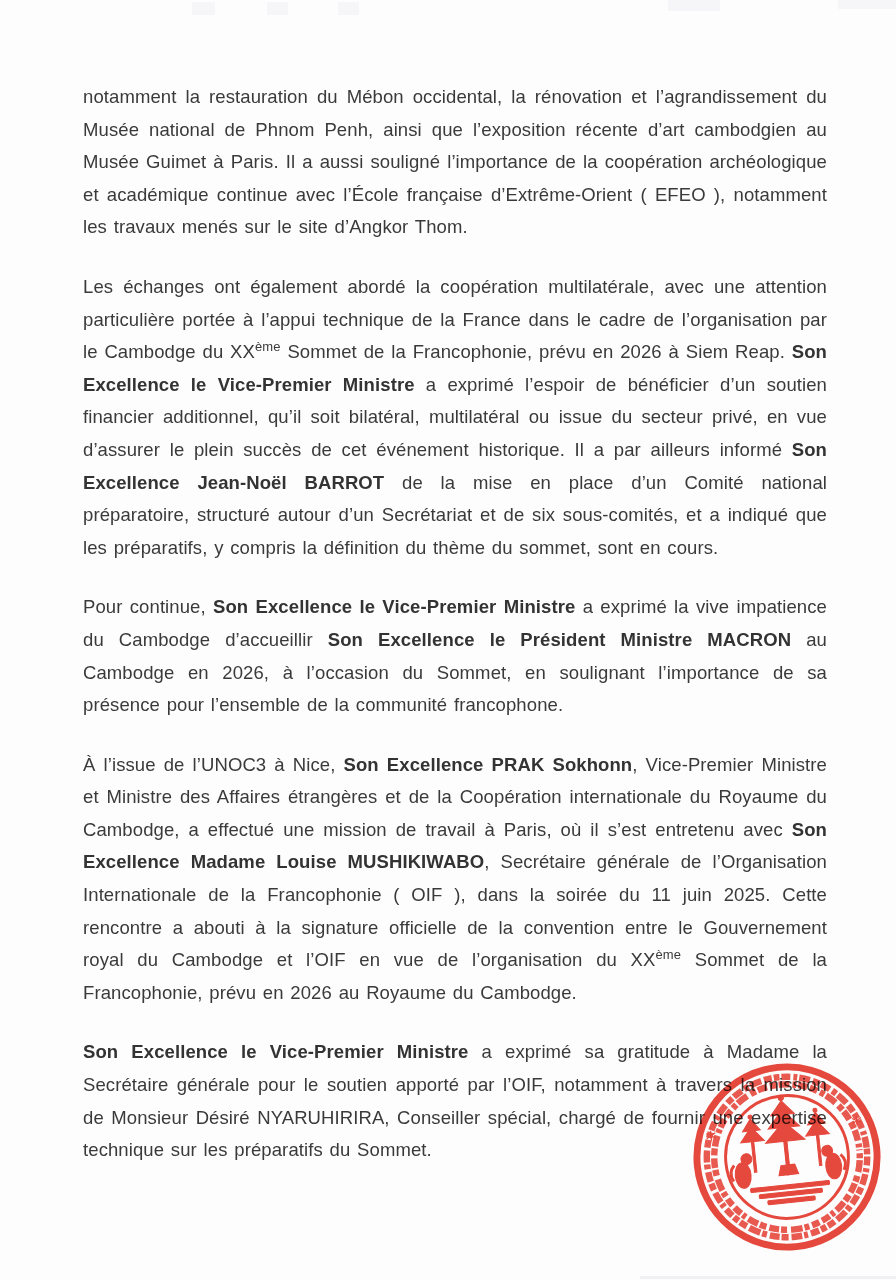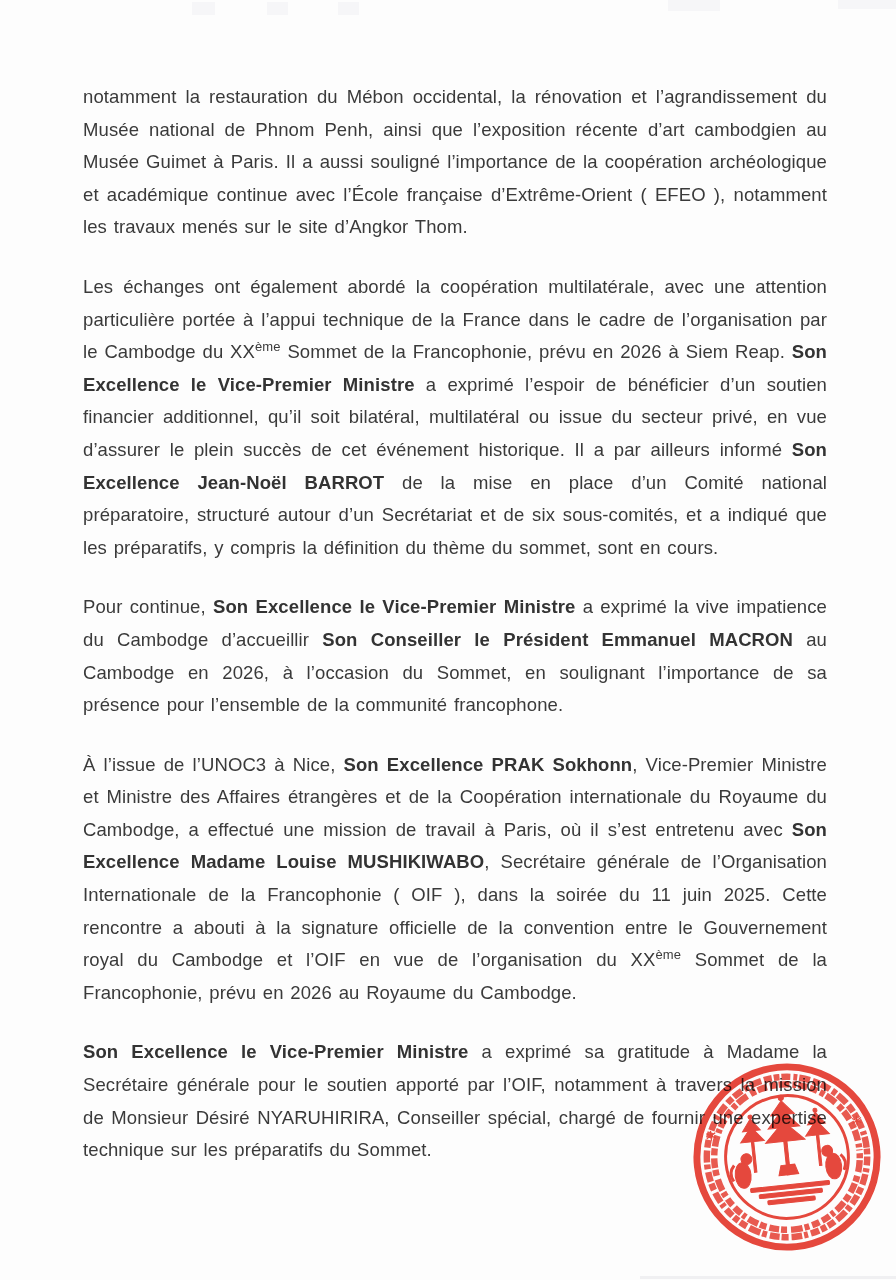--- a/index.html
+++ b/index.html
@@ -56,21 +56,21 @@
   <div class="artifact a1"></div>
   <div class="artifact a2"></div>
   <div class="artifact a3"></div>
   <div class="artifact a4"></div>
   <div class="artifact a5"></div>
   <div class="artifact a6"></div>
 
   <div class="doc-body" id="doc-body">
       <p class="para"><span>notamment la restauration du Mébon occidental, la rénovation et l’agrandissement du Musée national de Phnom Penh, ainsi que l’exposition récente d’art cambodgien au Musée Guimet à Paris. Il a aussi souligné l’importance de la coopération archéologique et académique continue avec l’École française d’Extrême-Orient ( EFEO ), notamment les travaux menés sur le site d’Angkor Thom.</span></p>
       <p class="para"><span>Les échanges ont également abordé la coopération multilatérale, avec une attention particulière portée à l’appui technique de la France dans le cadre de l’organisation par le Cambodge du XX</span><sup>ème</sup><span> Sommet de la Francophonie, prévu en 2026 à Siem Reap. </span><b>Son Excellence le Vice-Premier Ministre</b><span> a exprimé l’espoir de bénéficier d’un soutien financier additionnel, qu’il soit bilatéral, multilatéral ou issue du secteur privé, en vue d’assurer le plein succès de cet événement historique. Il a par ailleurs informé </span><b>Son Excellence Jean-Noël BARROT</b><span> de la mise en place d’un Comité national préparatoire, structuré autour d’un Secrétariat et de six sous-comités, et a indiqué que les préparatifs, y compris la définition du thème du sommet, sont en cours.</span></p>
-      <p class="para"><span>Pour continue, </span><b>Son Excellence le Vice-Premier Ministre</b><span> a exprimé la vive impatience du Cambodge d’accueillir </span><b>Son Conseiller le Président Emmanuel MACRON</b><span> au Cambodge en 2026, à l’occasion du Sommet, en soulignant l’importance de sa présence pour l’ensemble de la communité francophone.</span></p>
+      <p class="para"><span>Pour continue, </span><b>Son Excellence le Vice-Premier Ministre</b><span> a exprimé la vive impatience du Cambodge d’accueillir </span><b>Son Excellence le Président Ministre MACRON</b><span> au Cambodge en 2026, à l’occasion du Sommet, en soulignant l’importance de sa présence pour l’ensemble de la communité francophone.</span></p>
       <p class="para"><span>À l’issue de l’UNOC3 à Nice, </span><b>Son Excellence PRAK Sokhonn</b><span>, Vice-Premier Ministre et Ministre des Affaires étrangères et de la Coopération internationale du Royaume du Cambodge, a effectué une mission de travail à Paris, où il s’est entretenu avec </span><b>Son Excellence Madame Louise MUSHIKIWABO</b><span>, Secrétaire générale de l’Organisation Internationale de la Francophonie ( OIF ), dans la soirée du 11 juin 2025. Cette rencontre a abouti à la signature officielle de la convention entre le Gouvernement royal du Cambodge et l’OIF en vue de l’organisation du XX</span><sup>ème</sup><span> Sommet de la Francophonie, prévu en 2026 au Royaume du Cambodge.</span></p>
       <p class="para"><b>Son Excellence le Vice-Premier Ministre</b><span> a exprimé sa gratitude à Madame la Secrétaire générale pour le soutien apporté par l’OIF, notamment à travers la mission de Monsieur Désiré NYARUHIRIRA, Conseiller spécial, chargé de fournir une expertise technique sur les préparatifs du Sommet.</span></p>
     </div>
 
   <div class="stamp" style="color: rgb(229, 58, 46);">
     <svg viewBox="0 0 200 200" aria-hidden="true">
 
       <g stroke="currentColor" fill="none">
         <circle cx="100" cy="100" r="91" stroke-width="7"></circle>
         <circle cx="100" cy="100" r="62" stroke-width="3"></circle>

